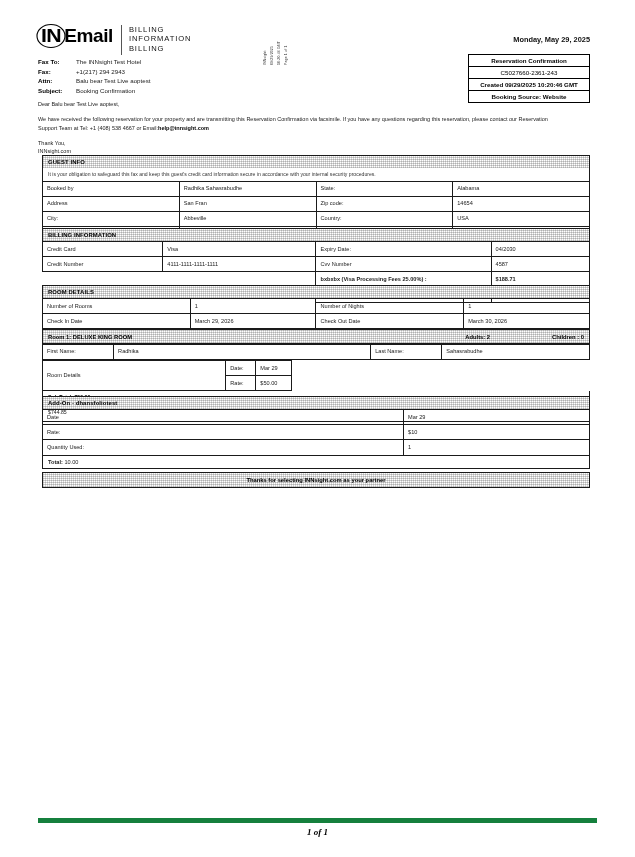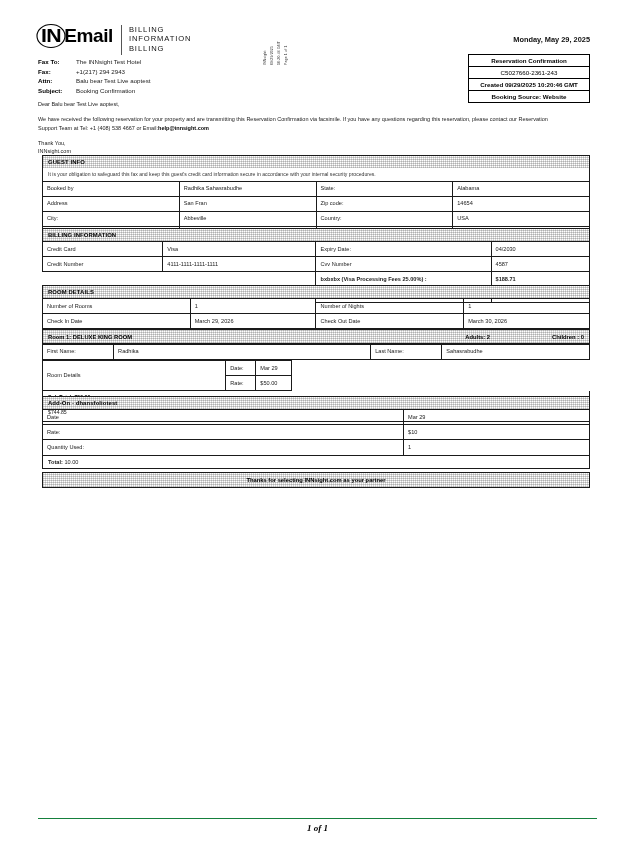--- a/index.html
+++ b/index.html
@@ -270,21 +270,21 @@
     box-sizing: border-box;
     color: #000;
   }
 
   
   .footer {
     position: absolute;
     left: 38px;
     right: 38px;
     top: 818px;
-    border-top: 1px solid #15803d;
+    border-top: 5px solid #15803d;
     text-align: center;
   }
   .footer .pno {
     font-size: 9px;
     font-weight: bold;
     font-style: italic;
     font-family: "Liberation Serif", serif;
     padding-top: 4px;
   }
 </style>

